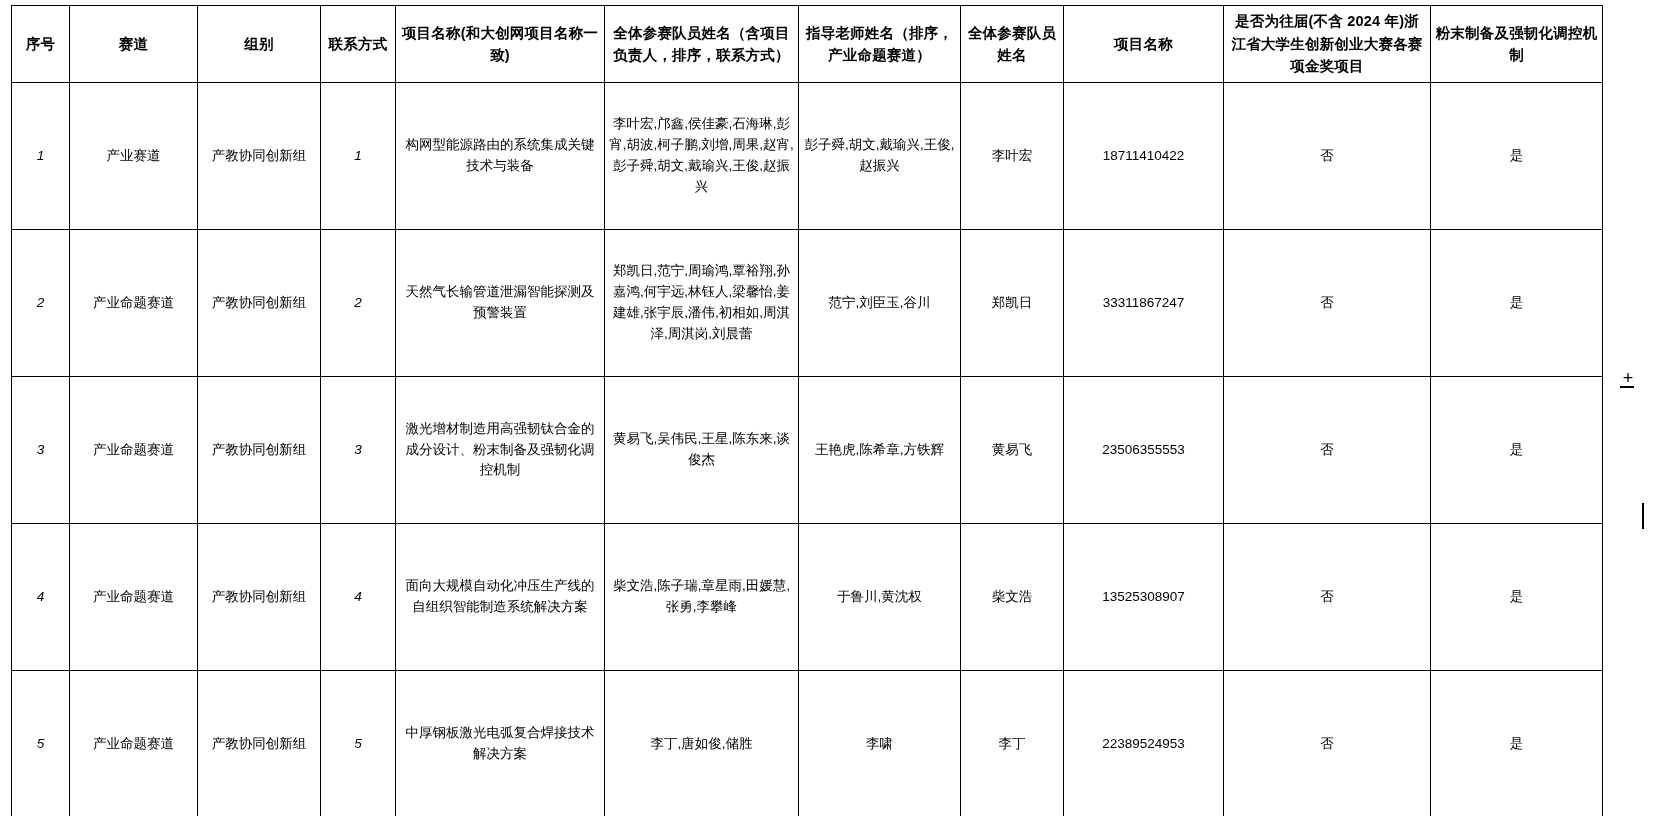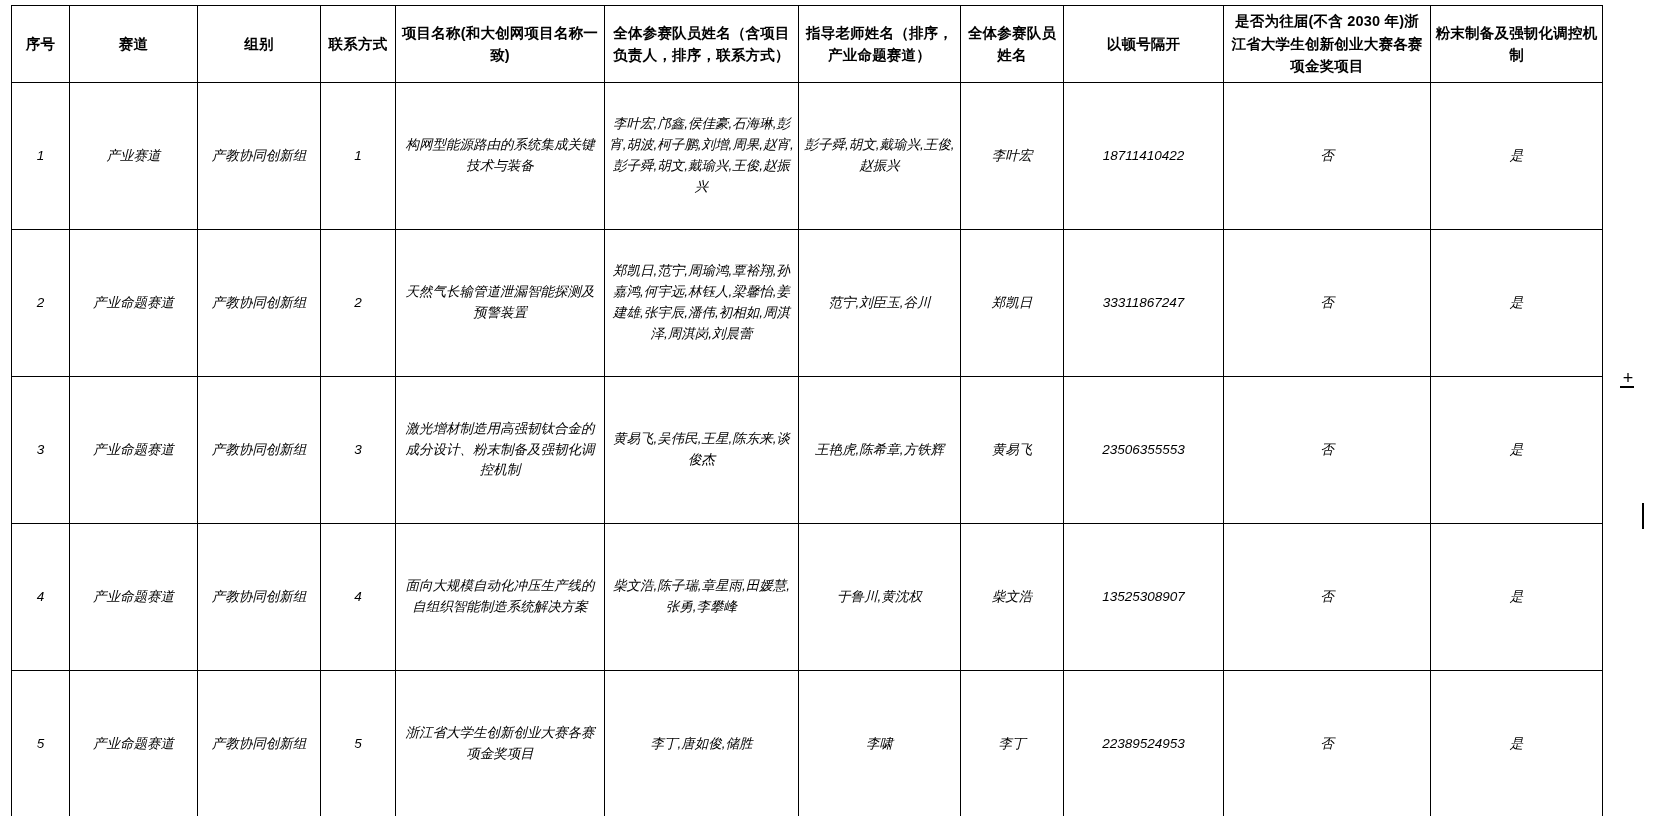--- a/index.html
+++ b/index.html
@@ -41,21 +41,20 @@
 
   table.grid thead th {
     font-size: 14.5px;
     font-weight: bold;
     height: 70px;
     letter-spacing: 0.2px;
   }
 
   table.grid tbody td {
     font-size: 13.5px;
-    font-style: italic;
     font-weight: normal;
     height: 140px;
   }
 
   
   col.c0 { width: 58px; }
   col.c1 { width: 128px; }
   col.c2 { width: 123px; }
   col.c3 { width: 75px; }
   col.c4 { width: 209px; }
@@ -128,22 +127,22 @@
     <thead>
       <tr>
         <th>序号</th>
         <th>赛道</th>
         <th>组别</th>
         <th>联系方式</th>
         <th>项目名称(和大创网项目名称一致)</th>
         <th>全体参赛队员姓名（含项目负责人，排序，联系方式）</th>
         <th>指导老师姓名（排序，产业命题赛道）</th>
         <th>全体参赛队员姓名</th>
-        <th>以顿号隔开</th>
-        <th>是否为往届(不含 2030 年)浙江省大学生创新创业大赛各赛项金奖项目</th>
+        <th>项目名称</th>
+        <th>是否为往届(不含 2024 年)浙江省大学生创新创业大赛各赛项金奖项目</th>
         <th>粉末制备及强韧化调控机制</th>
       </tr>
     </thead>
     <tbody>
       <tr>
         <td class="cell-num">1</td>
         <td>产业赛道</td>
         <td>产教协同创新组</td>
         <td class="cell-order">1</td>
         <td class="cell-name">构网型能源路由的系统集成关键技术与装备</td>
@@ -191,21 +190,21 @@
         <td>柴文浩</td>
         <td>13525308907</td>
         <td>否</td>
         <td>是</td>
       </tr>
       <tr>
         <td class="cell-num">5</td>
         <td>产业命题赛道</td>
         <td>产教协同创新组</td>
         <td class="cell-order">5</td>
-        <td class="cell-name">浙江省大学生创新创业大赛各赛项金奖项目</td>
+        <td class="cell-name">中厚钢板激光电弧复合焊接技术解决方案</td>
         <td class="cell-members">李丁,唐如俊,储胜</td>
         <td class="cell-teachers">李啸</td>
         <td>李丁</td>
         <td>22389524953</td>
         <td>否</td>
         <td>是</td>
       </tr>
     </tbody>
   </table>
 </div>

